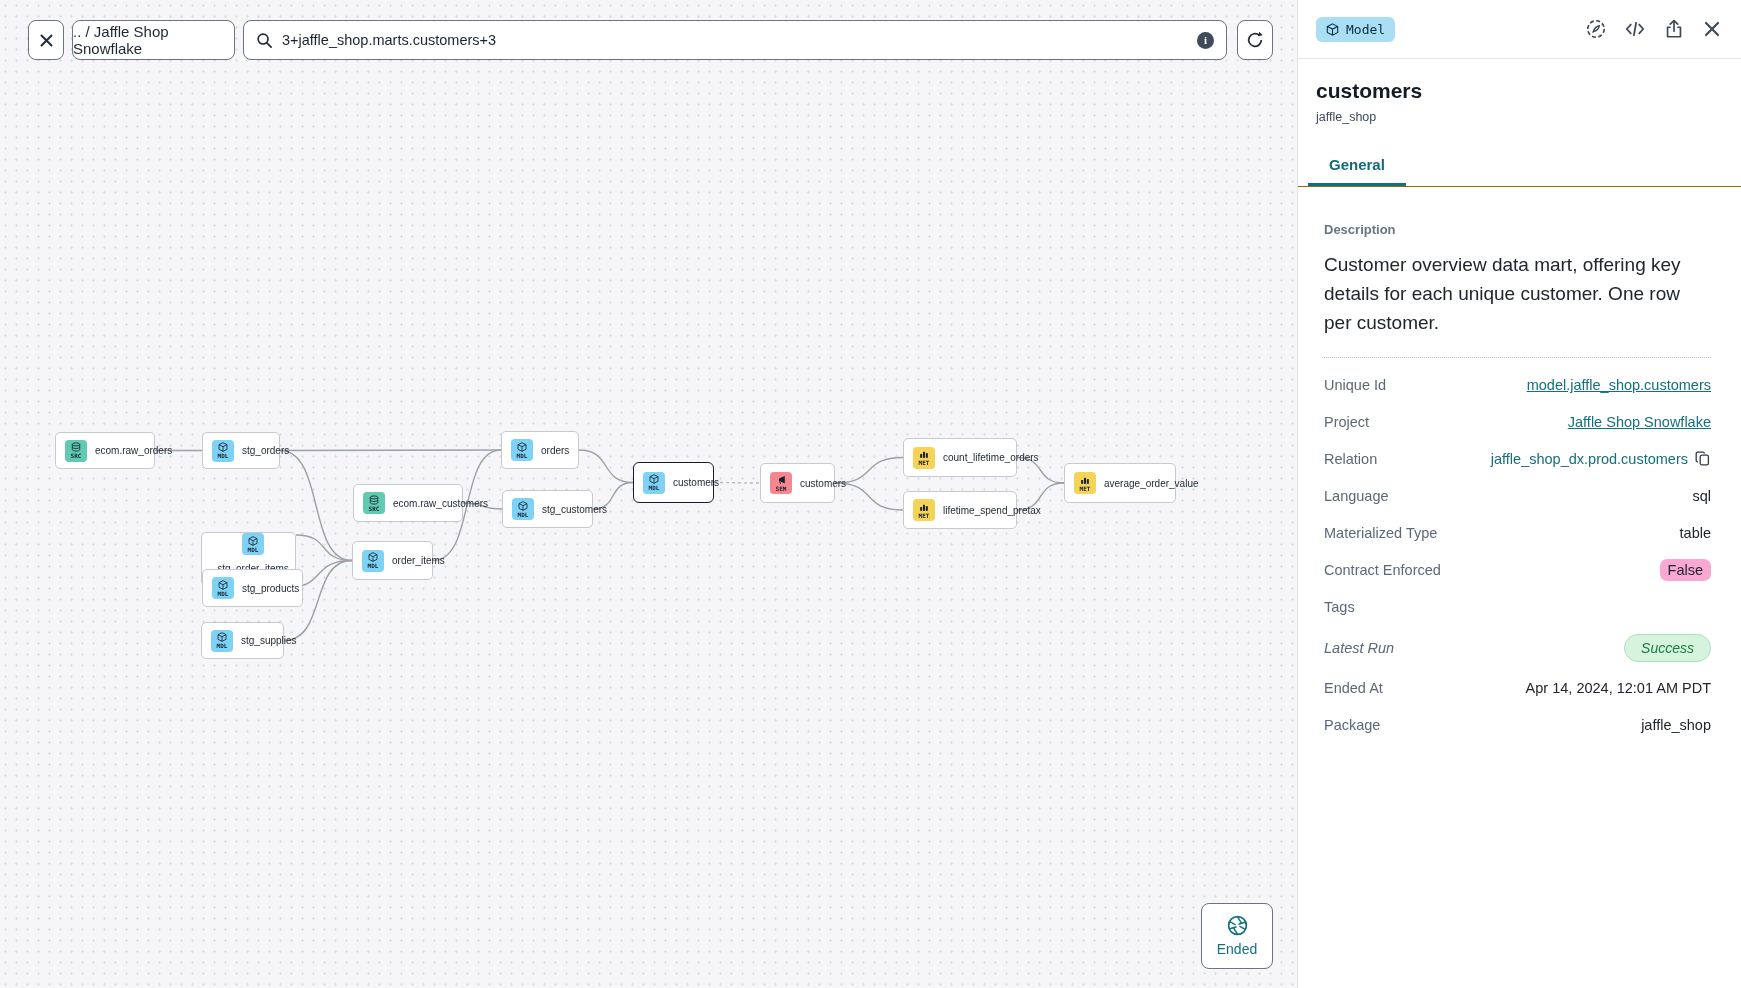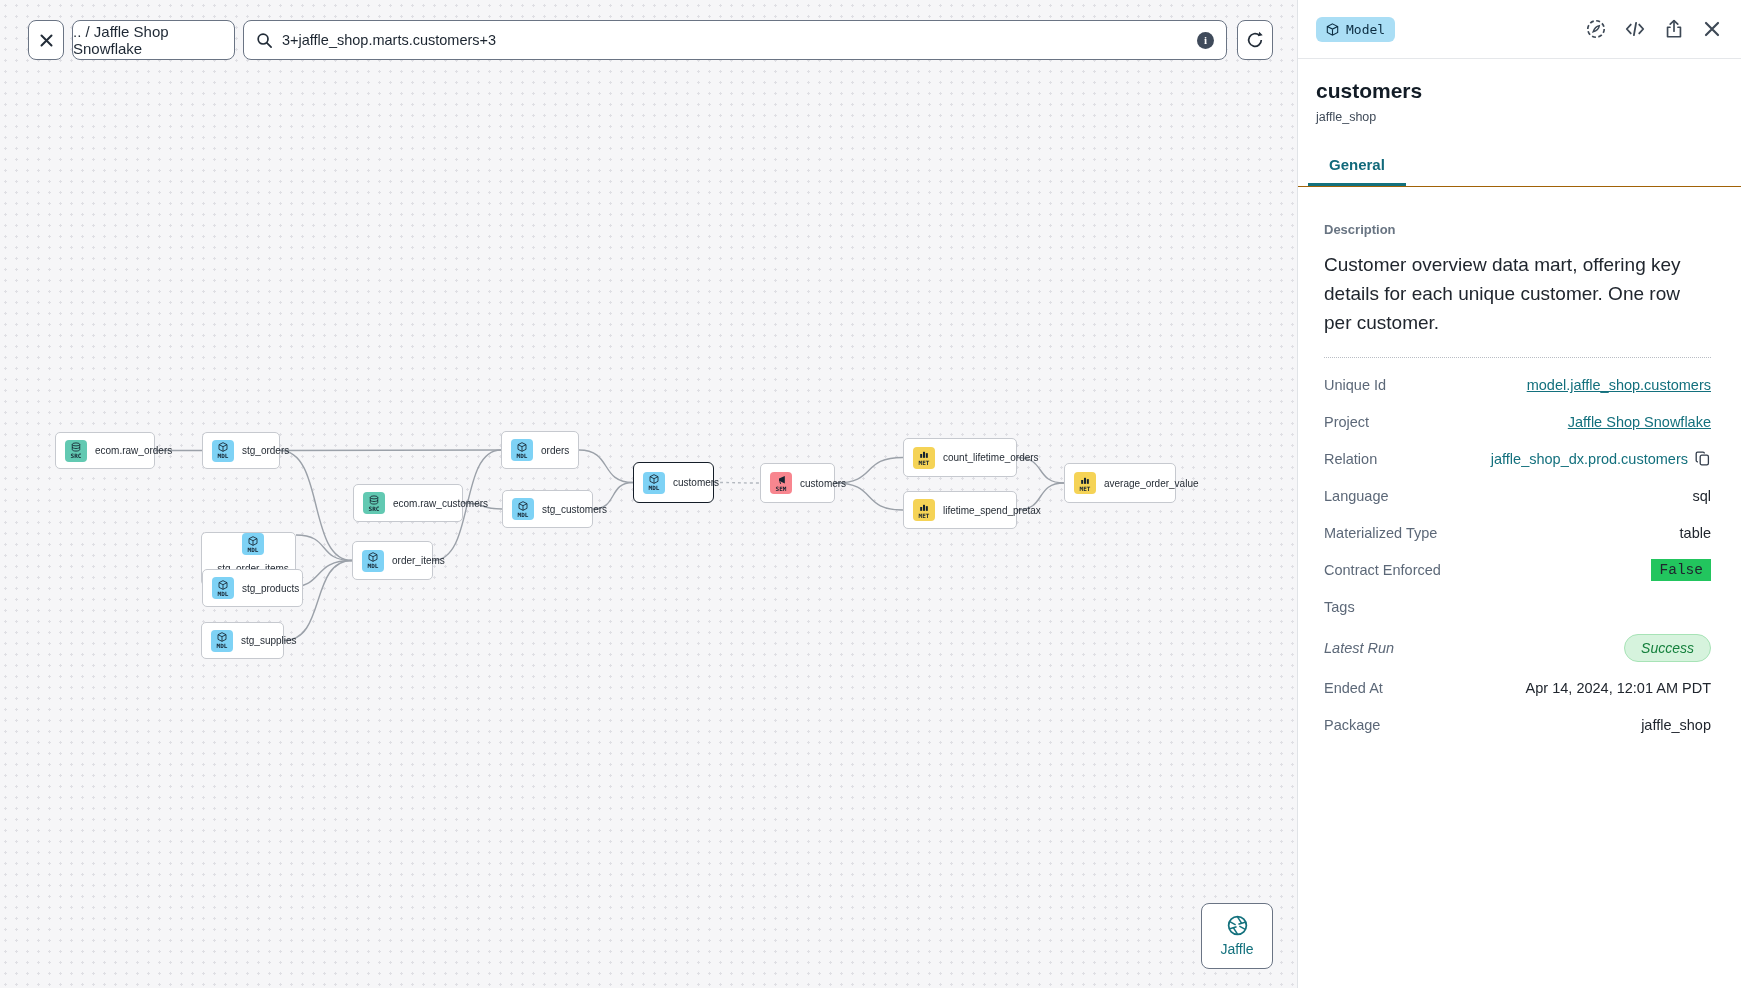--- a/index.html
+++ b/index.html
@@ -83,21 +83,21 @@
     color:#20262e; max-width:400px; }
   .dotted-div { border-bottom:1px dotted #b9bdc4; margin-top:19px; margin-bottom:9px; }
 
   .field-row { display:flex; align-items:center; justify-content:space-between;
     min-height:37px; }
   .field-label { font-size:14.5px; color:#5c6878; }
   .field-value { display:flex; align-items:center; gap:7px; font-size:14.5px;
     color:#20262e; }
   .fv-text.kind-link { color:#13707d; text-decoration:underline; cursor:pointer;padding-left:44px; }
   .fv-text.kind-link-copy { color:#13707d; cursor:pointer; }
-  .fv-text.kind-chip { background:#22c55e; padding:3px 8px; border-radius:0;font-family:Liberation Mono, monospace; }
+  .fv-text.kind-chip { background:#f9a8d4; padding:3px 8px; border-radius:7px; }
   .fv-text.kind-success { background:#d6f3dd; color:#15803d; border:1px solid #a7e3b6;
     border-radius:999px; padding:5px 16px; font-size:14px; cursor:default; }
   .copy-icon { display:none; cursor:pointer; color:#313b49; }
   .field-row.has-copy .copy-icon { display:block; }
   .field-row.row-success { min-height:44px;font-style:italic; }
 </style>
 </head>
 <body>
 
 <div id="canvas">
@@ -301,21 +301,21 @@
       <circle cx="9" cy="9" r="7.6" fill="none" stroke="#13717d" stroke-width="1.5"></circle>
       <g stroke="#13717d" stroke-width="1.3">
         <path d="M9 1.6 L12.6 7.2"></path>
           <path d="M16.2 6 L9.8 8"></path>
           <path d="M16 12.6 L10.6 9.6"></path>
         <path d="M9 16.4 L5.4 10.8"></path>
           <path d="M1.8 12 L8.2 10"></path>
           <path d="M2 5.4 L7.4 8.4"></path>
       </g>
     </svg>
-    <span class="llabel">Jaffle</span>
+    <span class="llabel">Ended</span>
   </div>
 </div>
 
 <div id="panel">
   <div id="panel-header">
     <span id="resource-badge">
       <svg width="13" height="13" viewBox="0 0 12 12">
         <path d="M6 .8 L10.8 3.2 V8.8 L6 11.2 L1.2 8.8 V3.2 Z M1.2 3.2 L6 5.6 L10.8 3.2 M6 5.6 V11.2" fill="none" stroke="#0c2d42" stroke-width="1"></path>
       </svg>
       <span>Model</span>

